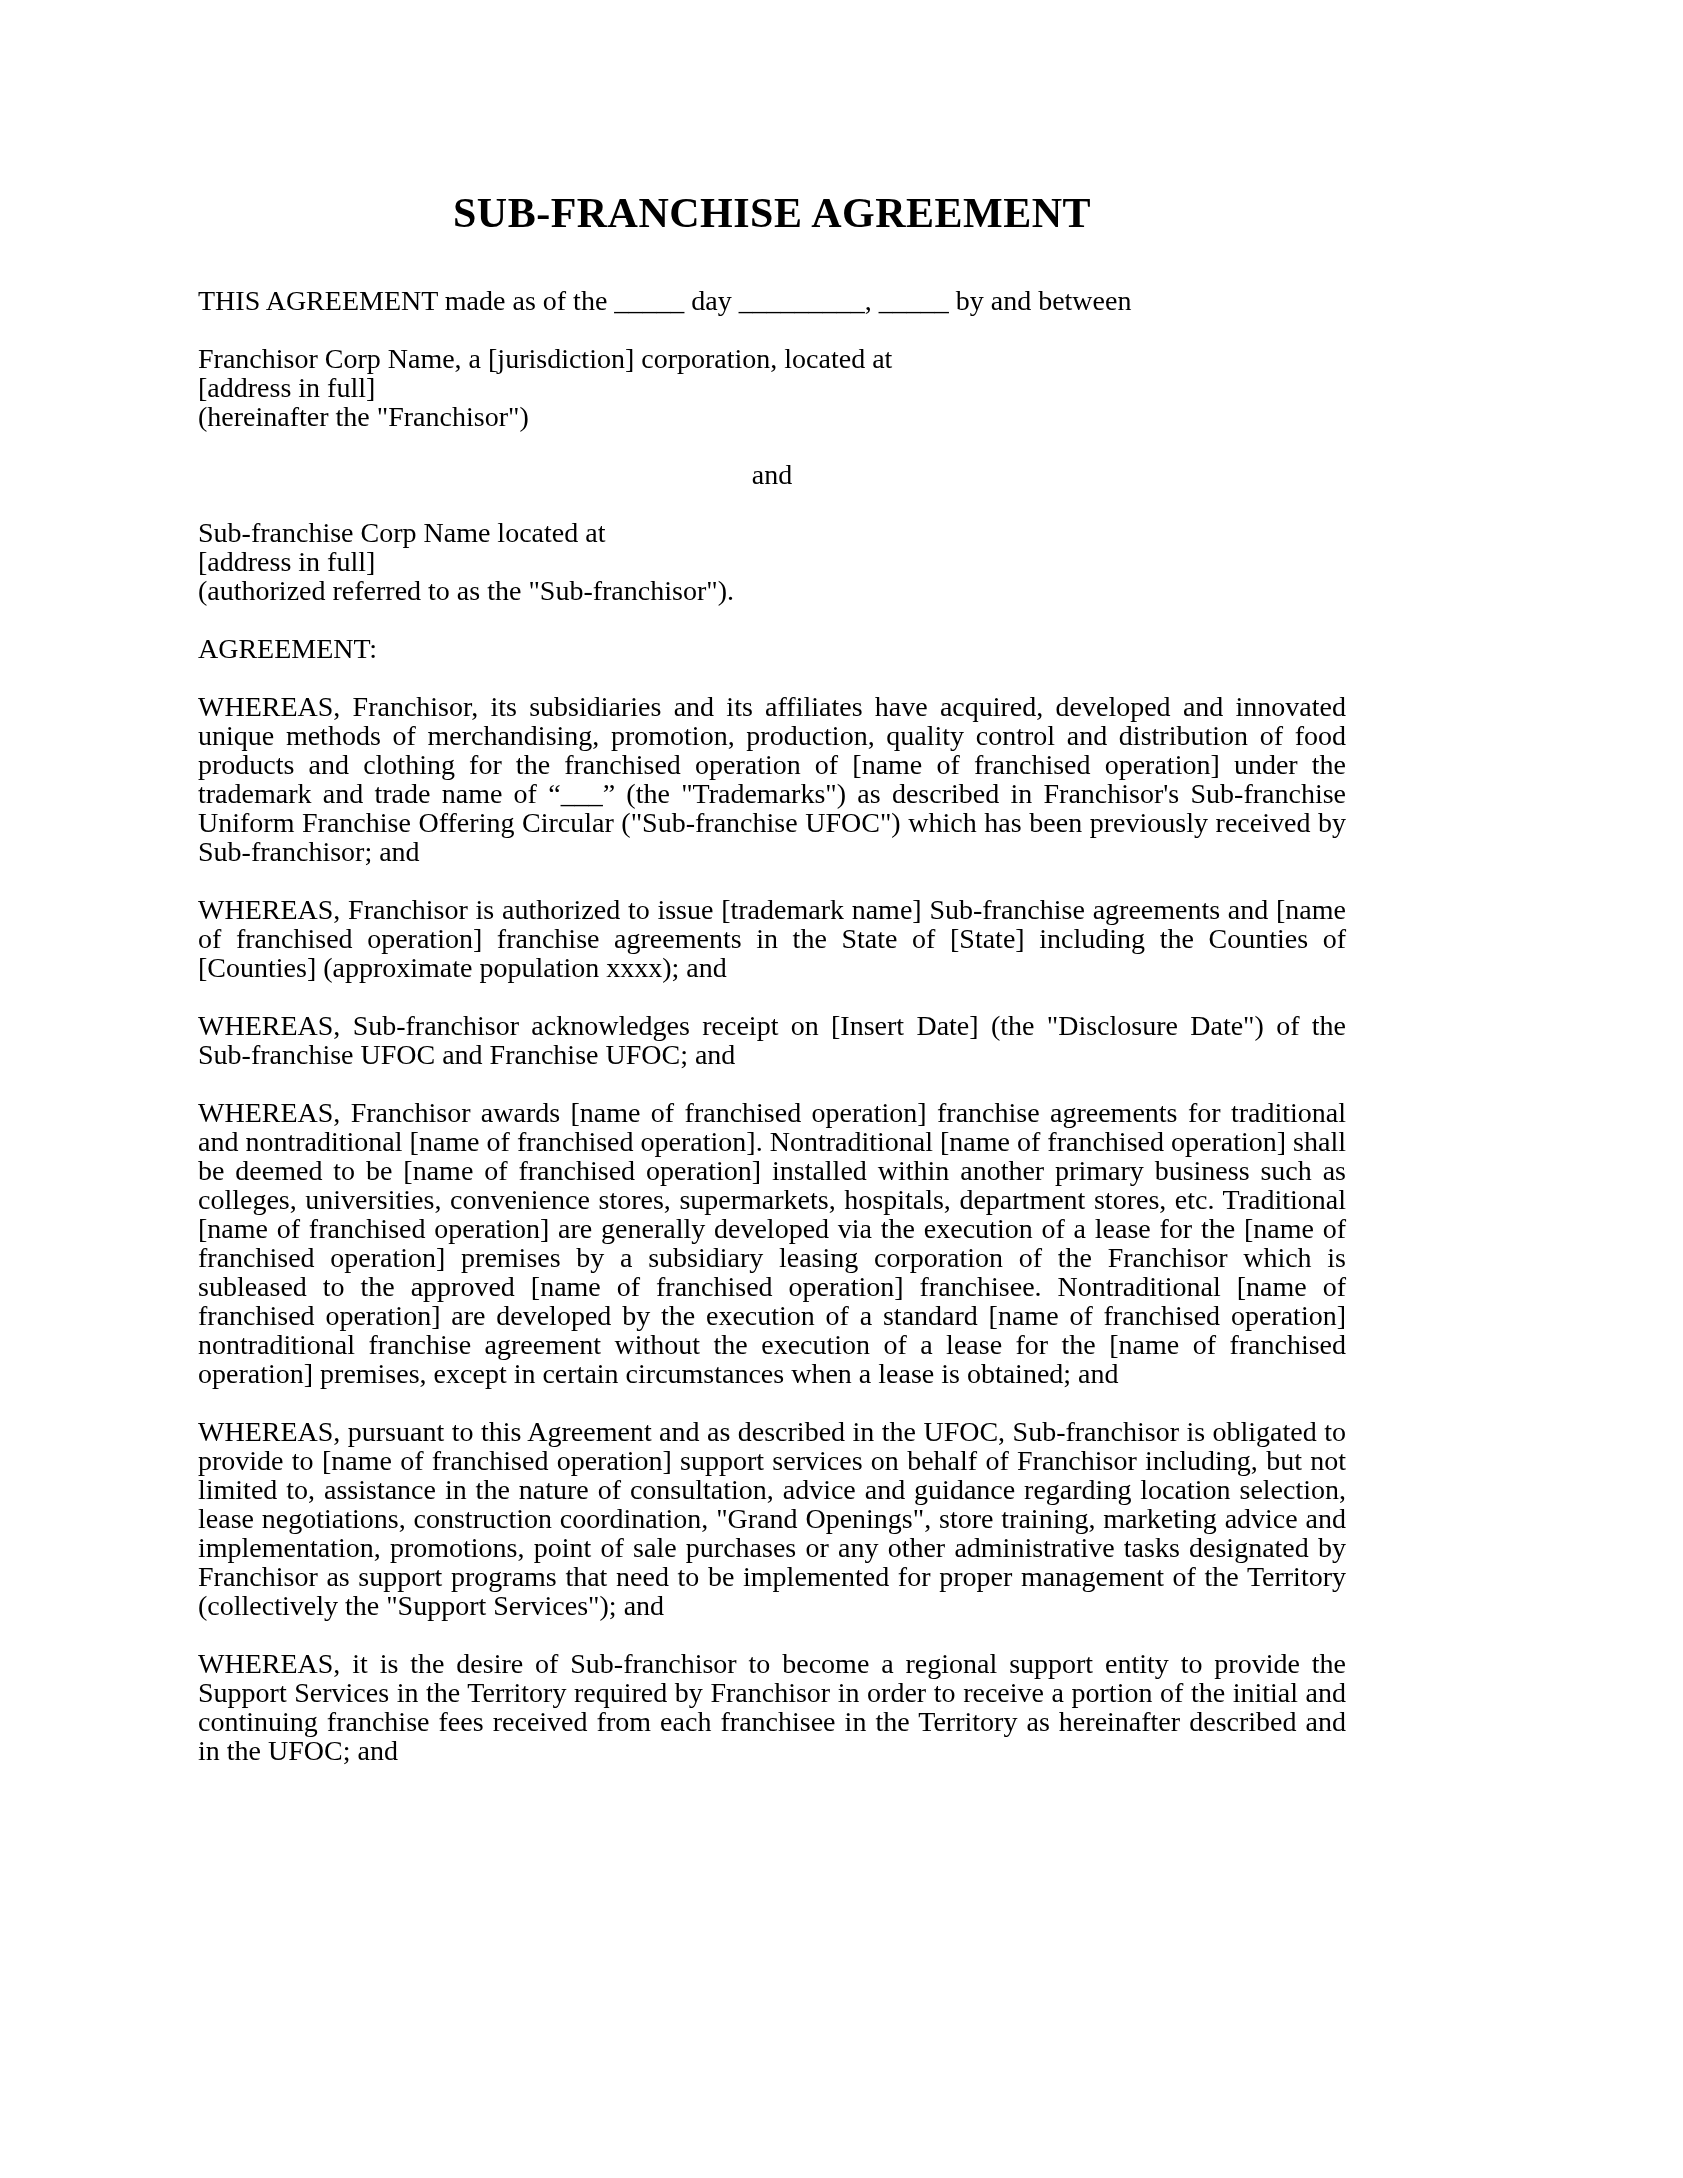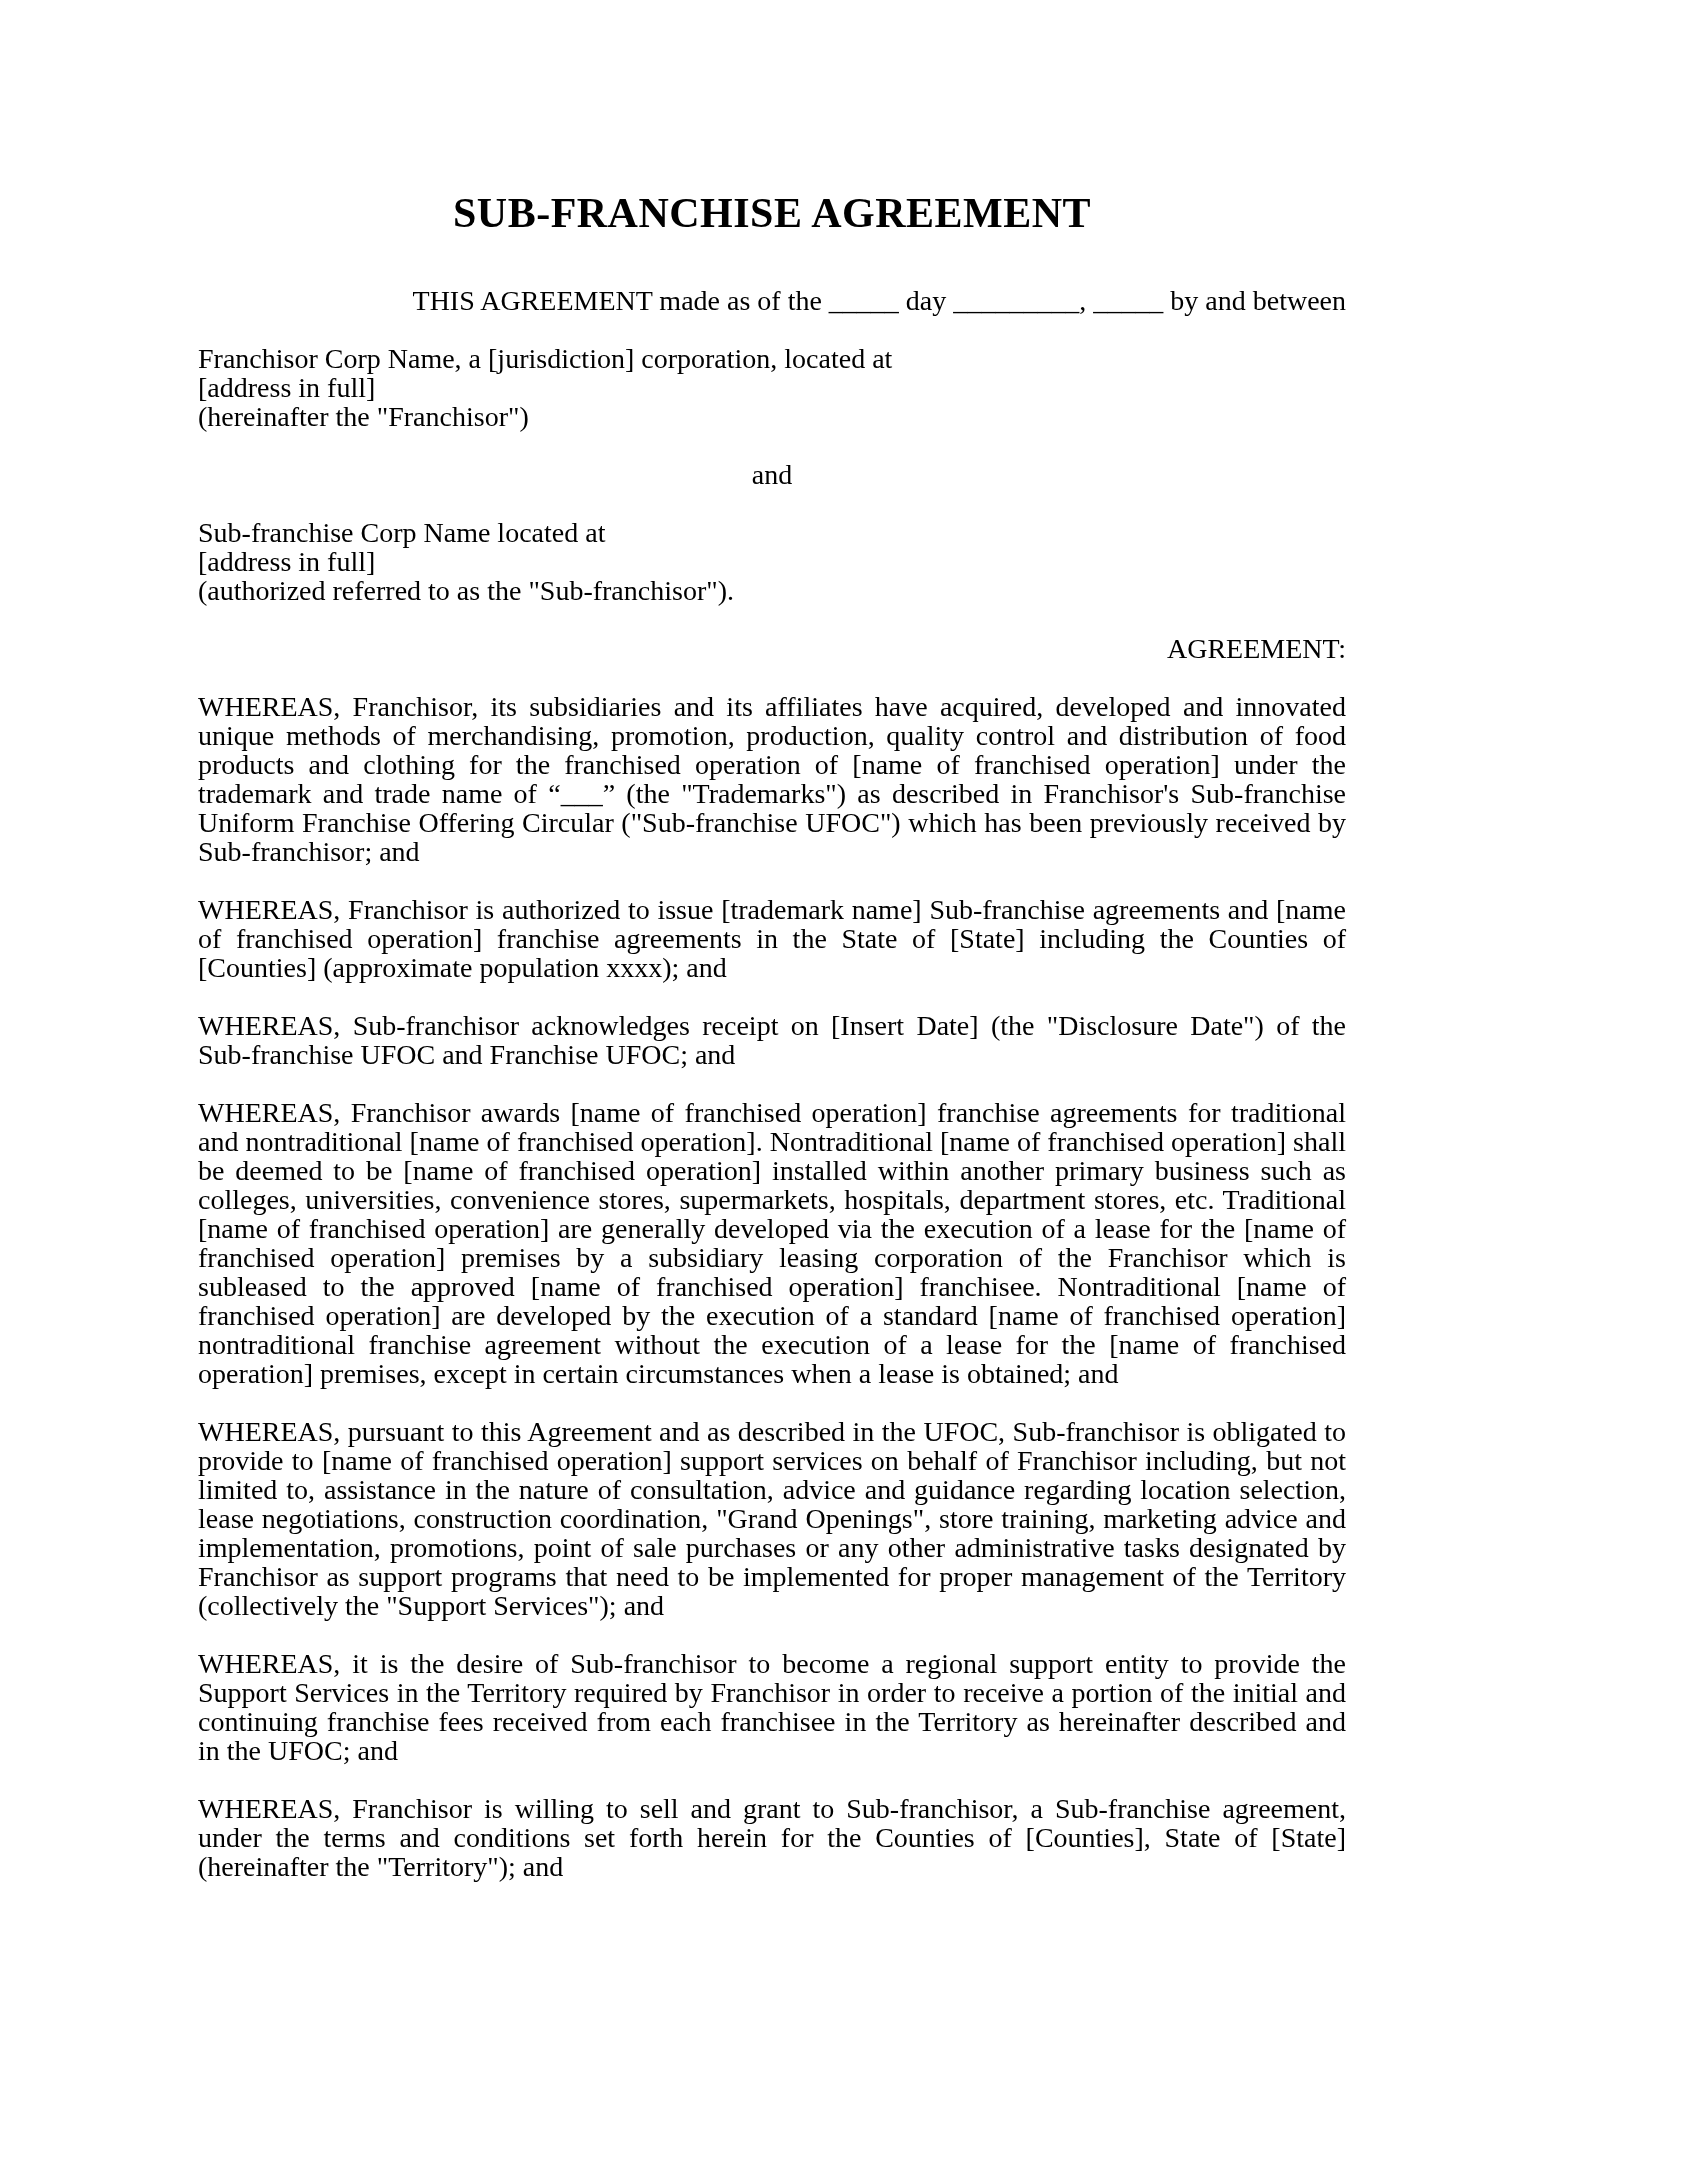--- a/index.html
+++ b/index.html
@@ -23,21 +23,20 @@
   .doc-title {
     font-size: 42px;
     line-height: 46px;
     font-weight: bold;
     text-align: center;
     margin: 0 0 50px 0;
     letter-spacing: 0.5px;
   }
   .para {
     margin: 0 0 29px 0;
-    text-align: right;
   }
   .justify {
     text-align: justify;
   }
   .center {
     text-align: center;
   }
   .party-block {
     text-align: left;
     margin: 0 0 29px 0;
@@ -71,17 +70,16 @@
 
   <p class="para">AGREEMENT:</p>
 
   <div>
     <p class="para justify">WHEREAS, Franchisor, its subsidiaries and its affiliates have acquired, developed and innovated unique methods of merchandising, promotion, production, quality control and distribution of food products and clothing for the franchised operation of [name of franchised operation] under the trademark and trade name of “___” (the "Trademarks") as described in Franchisor's Sub-franchise Uniform Franchise Offering Circular ("Sub-franchise UFOC") which has been previously received by Sub-franchisor; and</p>
     <p class="para justify">WHEREAS, Franchisor is authorized to issue [trademark name] Sub-franchise agreements and [name of franchised operation] franchise agreements in the State of [State] including the Counties of [Counties] (approximate population xxxx); and</p>
     <p class="para justify">WHEREAS, Sub-franchisor acknowledges receipt on [Insert Date] (the "Disclosure Date") of the Sub-franchise UFOC and Franchise UFOC; and</p>
     <p class="para justify">WHEREAS, Franchisor awards [name of franchised operation] franchise agreements for traditional and nontraditional [name of franchised operation]. Nontraditional [name of franchised operation] shall be deemed to be [name of franchised operation] installed within another primary business such as colleges, universities, convenience stores, supermarkets, hospitals, department stores, etc. Traditional [name of franchised operation] are generally developed via the execution of a lease for the [name of franchised operation] premises by a subsidiary leasing corporation of the Franchisor which is subleased to the approved [name of franchised operation] franchisee. Nontraditional [name of franchised operation] are developed by the execution of a standard [name of franchised operation] nontraditional franchise agreement without the execution of a lease for the [name of franchised operation] premises, except in certain circumstances when a lease is obtained; and</p>
     <p class="para justify">WHEREAS, pursuant to this Agreement and as described in the UFOC, Sub-franchisor is obligated to provide to [name of franchised operation] support services on behalf of Franchisor including, but not limited to, assistance in the nature of consultation, advice and guidance regarding location selection, lease negotiations, construction coordination, "Grand Openings", store training, marketing advice and implementation, promotions, point of sale purchases or any other administrative tasks designated by Franchisor as support programs that need to be implemented for proper management of the Territory (collectively the "Support Services"); and</p>
     <p class="para justify">WHEREAS, it is the desire of Sub-franchisor to become a regional support entity to provide the Support Services in the Territory required by Franchisor in order to receive a portion of the initial and continuing franchise fees received from each franchisee in the Territory as hereinafter described and in the UFOC; and</p>
-    <p class="para justify">WHEREAS, Franchisor is willing to sell and grant to Sub-franchisor, a Sub-franchise agreement, under the terms and conditions set forth herein for the Counties of [Counties], State of [State] (hereinafter the "Territory"); and</p>
   </div>
 
 </div>
 
 
 </body></html>

